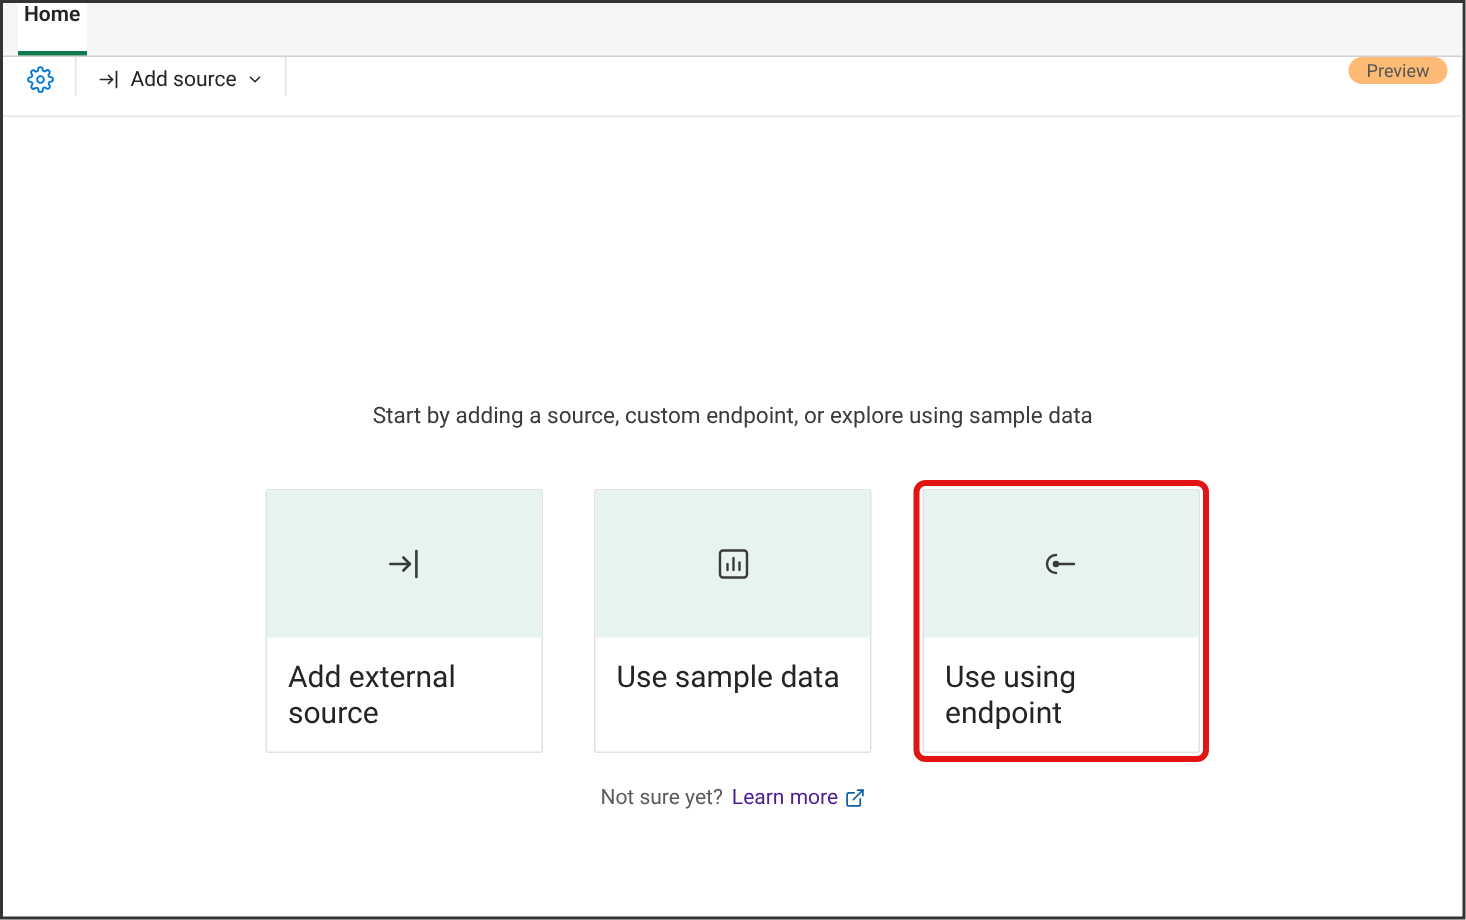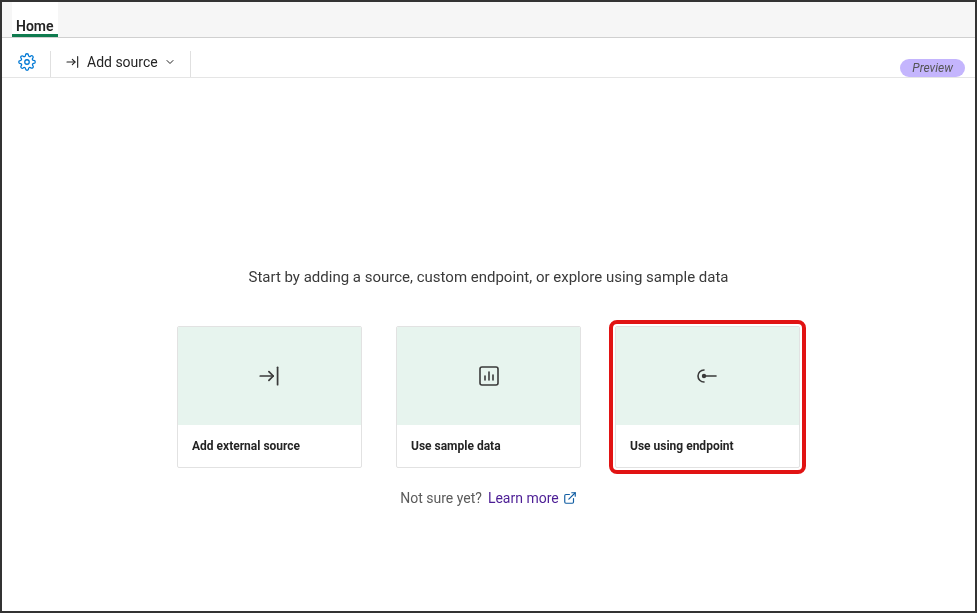--- a/index.html
+++ b/index.html
@@ -19,31 +19,31 @@
     border-bottom: 1px solid #d0d0d0;
     background: #f6f6f6;
     padding-left: 10px;
   }
   .tab {
     font-size: 14px;
     color: #242424;
     padding: 0 4px;
     height: 100%;
     display: flex;
-    align-items: flex-end;
+    align-items: flex-start;
     border-bottom: 3px solid transparent;
     cursor: pointer;
     font-weight: 600;
   }
   .tab.active { border-bottom: 3px solid #0f7b4f; background: #ffffff; }
 
   
   .command-bar {
     display: flex;
-    align-items: flex-end;
+    align-items: flex-start;
     height: 40px;
     border-bottom: 1px solid #e5e5e5;
     padding: 0 10px;
     gap: 8px;
   }
   .gear-btn {
     width: 30px; height: 30px;
     display: flex; align-items: center; justify-content: center;
     cursor: pointer;
     color: #0078d4;
@@ -53,27 +53,26 @@
     display: flex; align-items: center;
     height: 30px;
     padding: 0 6px;
     gap: 6px;
     cursor: pointer;
     font-size: 14px;
     color: #242424;
   }
   .spacer { flex: 1; }
   .preview-badge {
-    background: #c4b5fd;
+    background: #fdba74;
     color: #555;
     border-radius: 10px;
     font-size: 12px;
     padding: 2px 12px;
     cursor: default;
-    font-style: italic;
   }
 
   
   .hero {
     display: flex;
     flex-direction: column;
     align-items: center;
     padding-top: 190px;
   }
   .hero-title {
@@ -109,22 +108,22 @@
     outline-offset: 2px;
   }
   .card-icon-area {
     height: 98px;
     background: #e7f4ee;
     display: flex; align-items: center; justify-content: center;
     color: #444;
   }
   .card-label {
     padding: 14px 14px;
-    font-size: 12px;
-    font-weight: 700;
+    font-size: 20px;
+    font-weight: 400;
     color: #242424;
   }
 
   
   .learn-row {
     margin-top: 22px;
     font-size: 14px;
     color: #5b5b5b;
     display: flex;
     align-items: flex-end;

